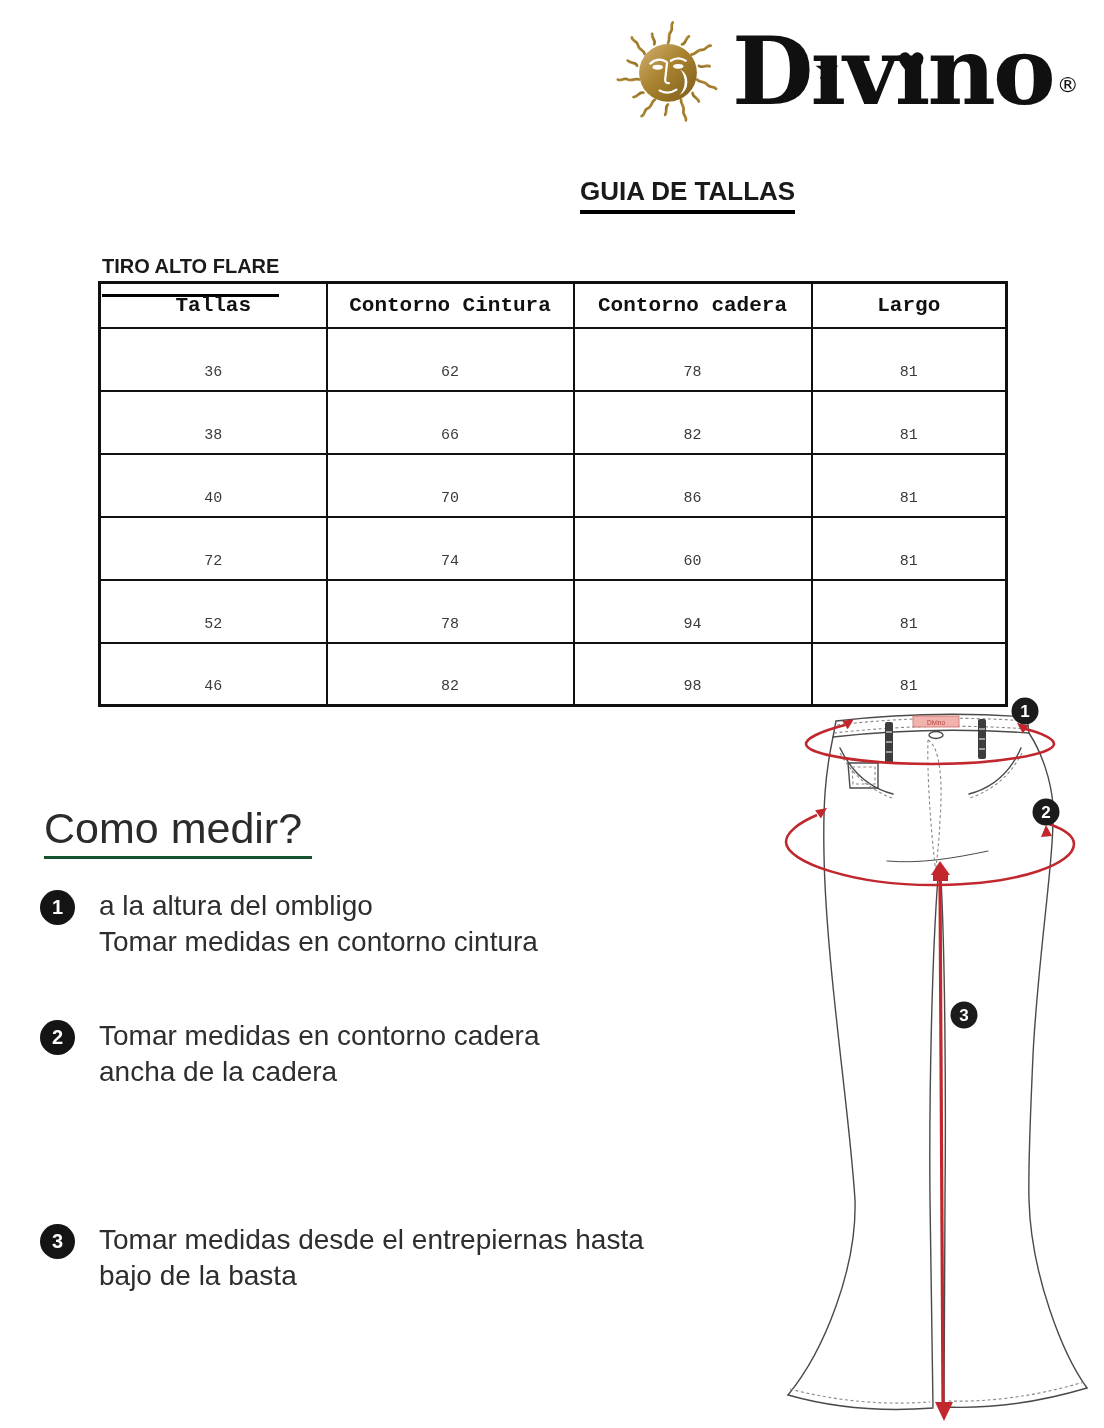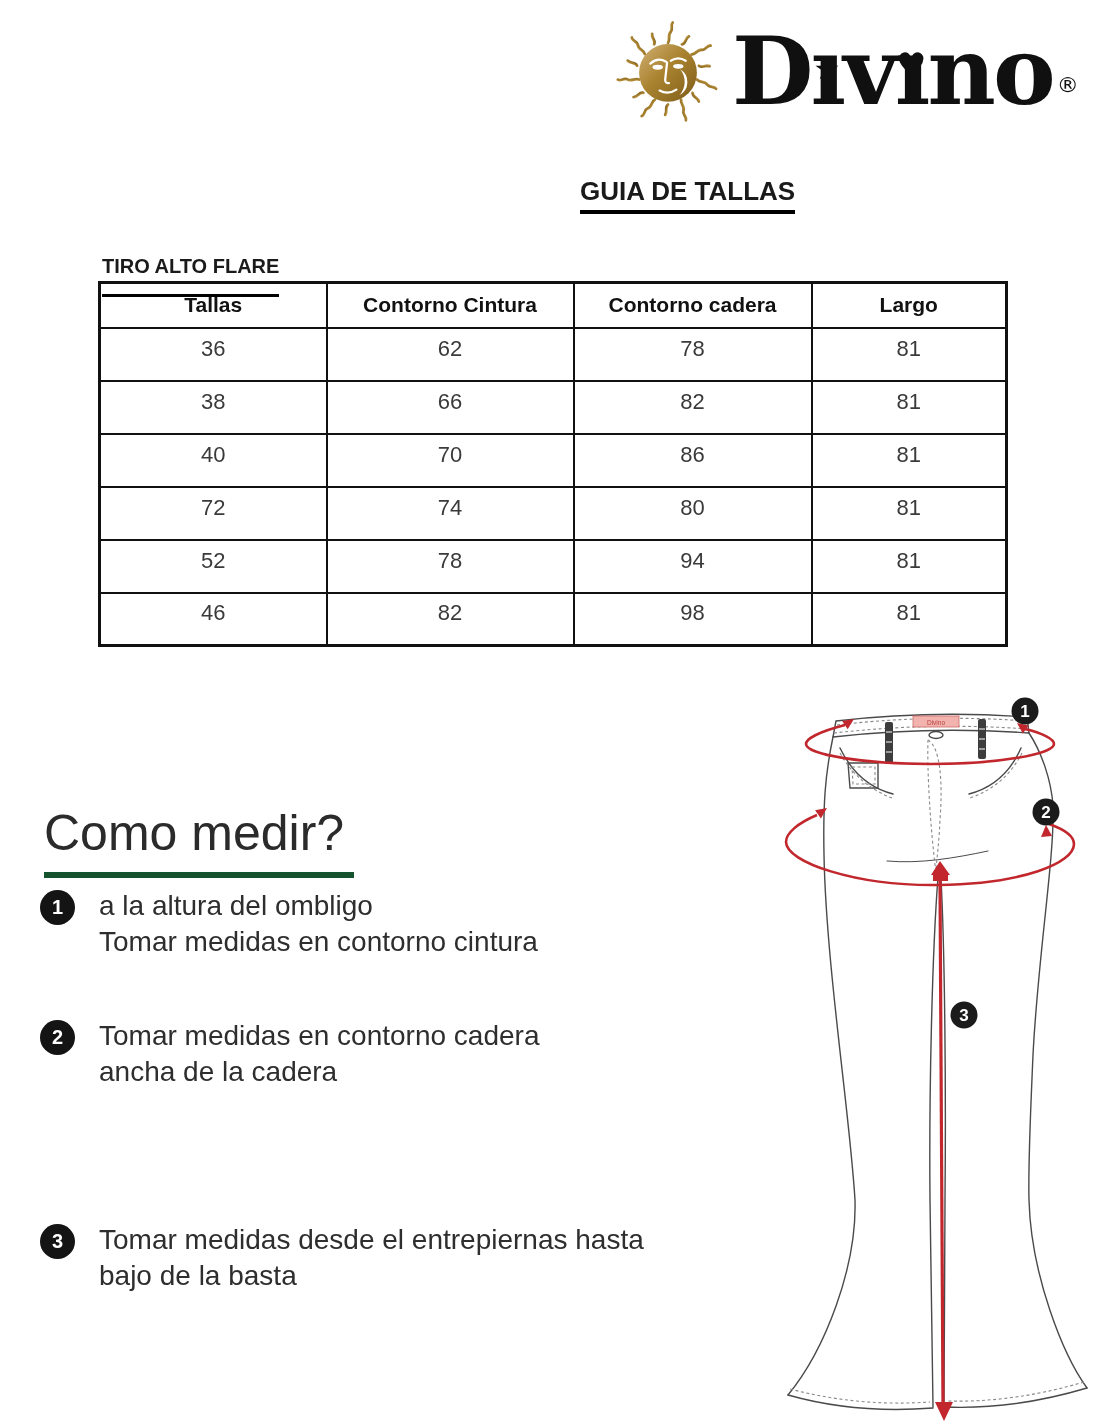--- a/index.html
+++ b/index.html
@@ -39,30 +39,31 @@
     position:absolute; left:102px; top:221px;
     font-size:20px; font-weight:bold;
     border-bottom:3px solid #000; padding-bottom:16px;margin-top:34px;
   }
 
   
   table.size-table {
     position:absolute; left:98px; top:281px; width:907px;
     border-collapse:collapse; table-layout:fixed;
     border:3px solid #111;
+    font-family:Liberation Mono, monospace;
   }
   .size-table th, .size-table td { border:2px solid #111; text-align:center; }
   .size-table th { height:45px; font-size:21px; font-weight:bold; vertical-align:middle; color:#111; }
-  .size-table td { height:53px; font-size:22px; vertical-align:bottom; padding-bottom:18px; color:#3a3a3a; }
+  .size-table td { height:63px; font-size:15px; vertical-align:bottom; padding-bottom:9px; color:#3a3a3a; }
 
   
   .measure-heading {
     position:absolute; left:44px; top:804px;
-    font-size:50px; color:#2b2b2b;
-    border-bottom:6px solid #14532d; padding-bottom:10px; padding-right:10px;
+    font-size:43px; color:#2b2b2b;
+    border-bottom:3px solid #14532d; padding-bottom:3px; padding-right:10px;
   }
   .step { position:absolute; display:flex; align-items:flex-start; }
   .step-badge {
     width:35px; height:35px; border-radius:50%; background:#141414; color:#fff;
     display:flex; align-items:center; justify-content:center;
     font-size:20px; font-weight:bold; flex:0 0 auto; margin-top:2px;
   }
   .step-text { margin-left:24px; font-size:28px; line-height:35.5px; color:#2e2e2e; }
   .step-1 { left:40px; top:888px; }
   .step-2 { left:40px; top:1018px; }
@@ -176,21 +177,21 @@
     </tr>
     <tr>
       <td>40</td>
       <td>70</td>
       <td>86</td>
       <td>81</td>
     </tr>
     <tr>
       <td>72</td>
       <td>74</td>
-      <td>80</td>
+      <td>60</td>
       <td>81</td>
     </tr>
     <tr>
       <td>52</td>
       <td>78</td>
       <td>94</td>
       <td>81</td>
     </tr>
     <tr>
       <td>46</td>

